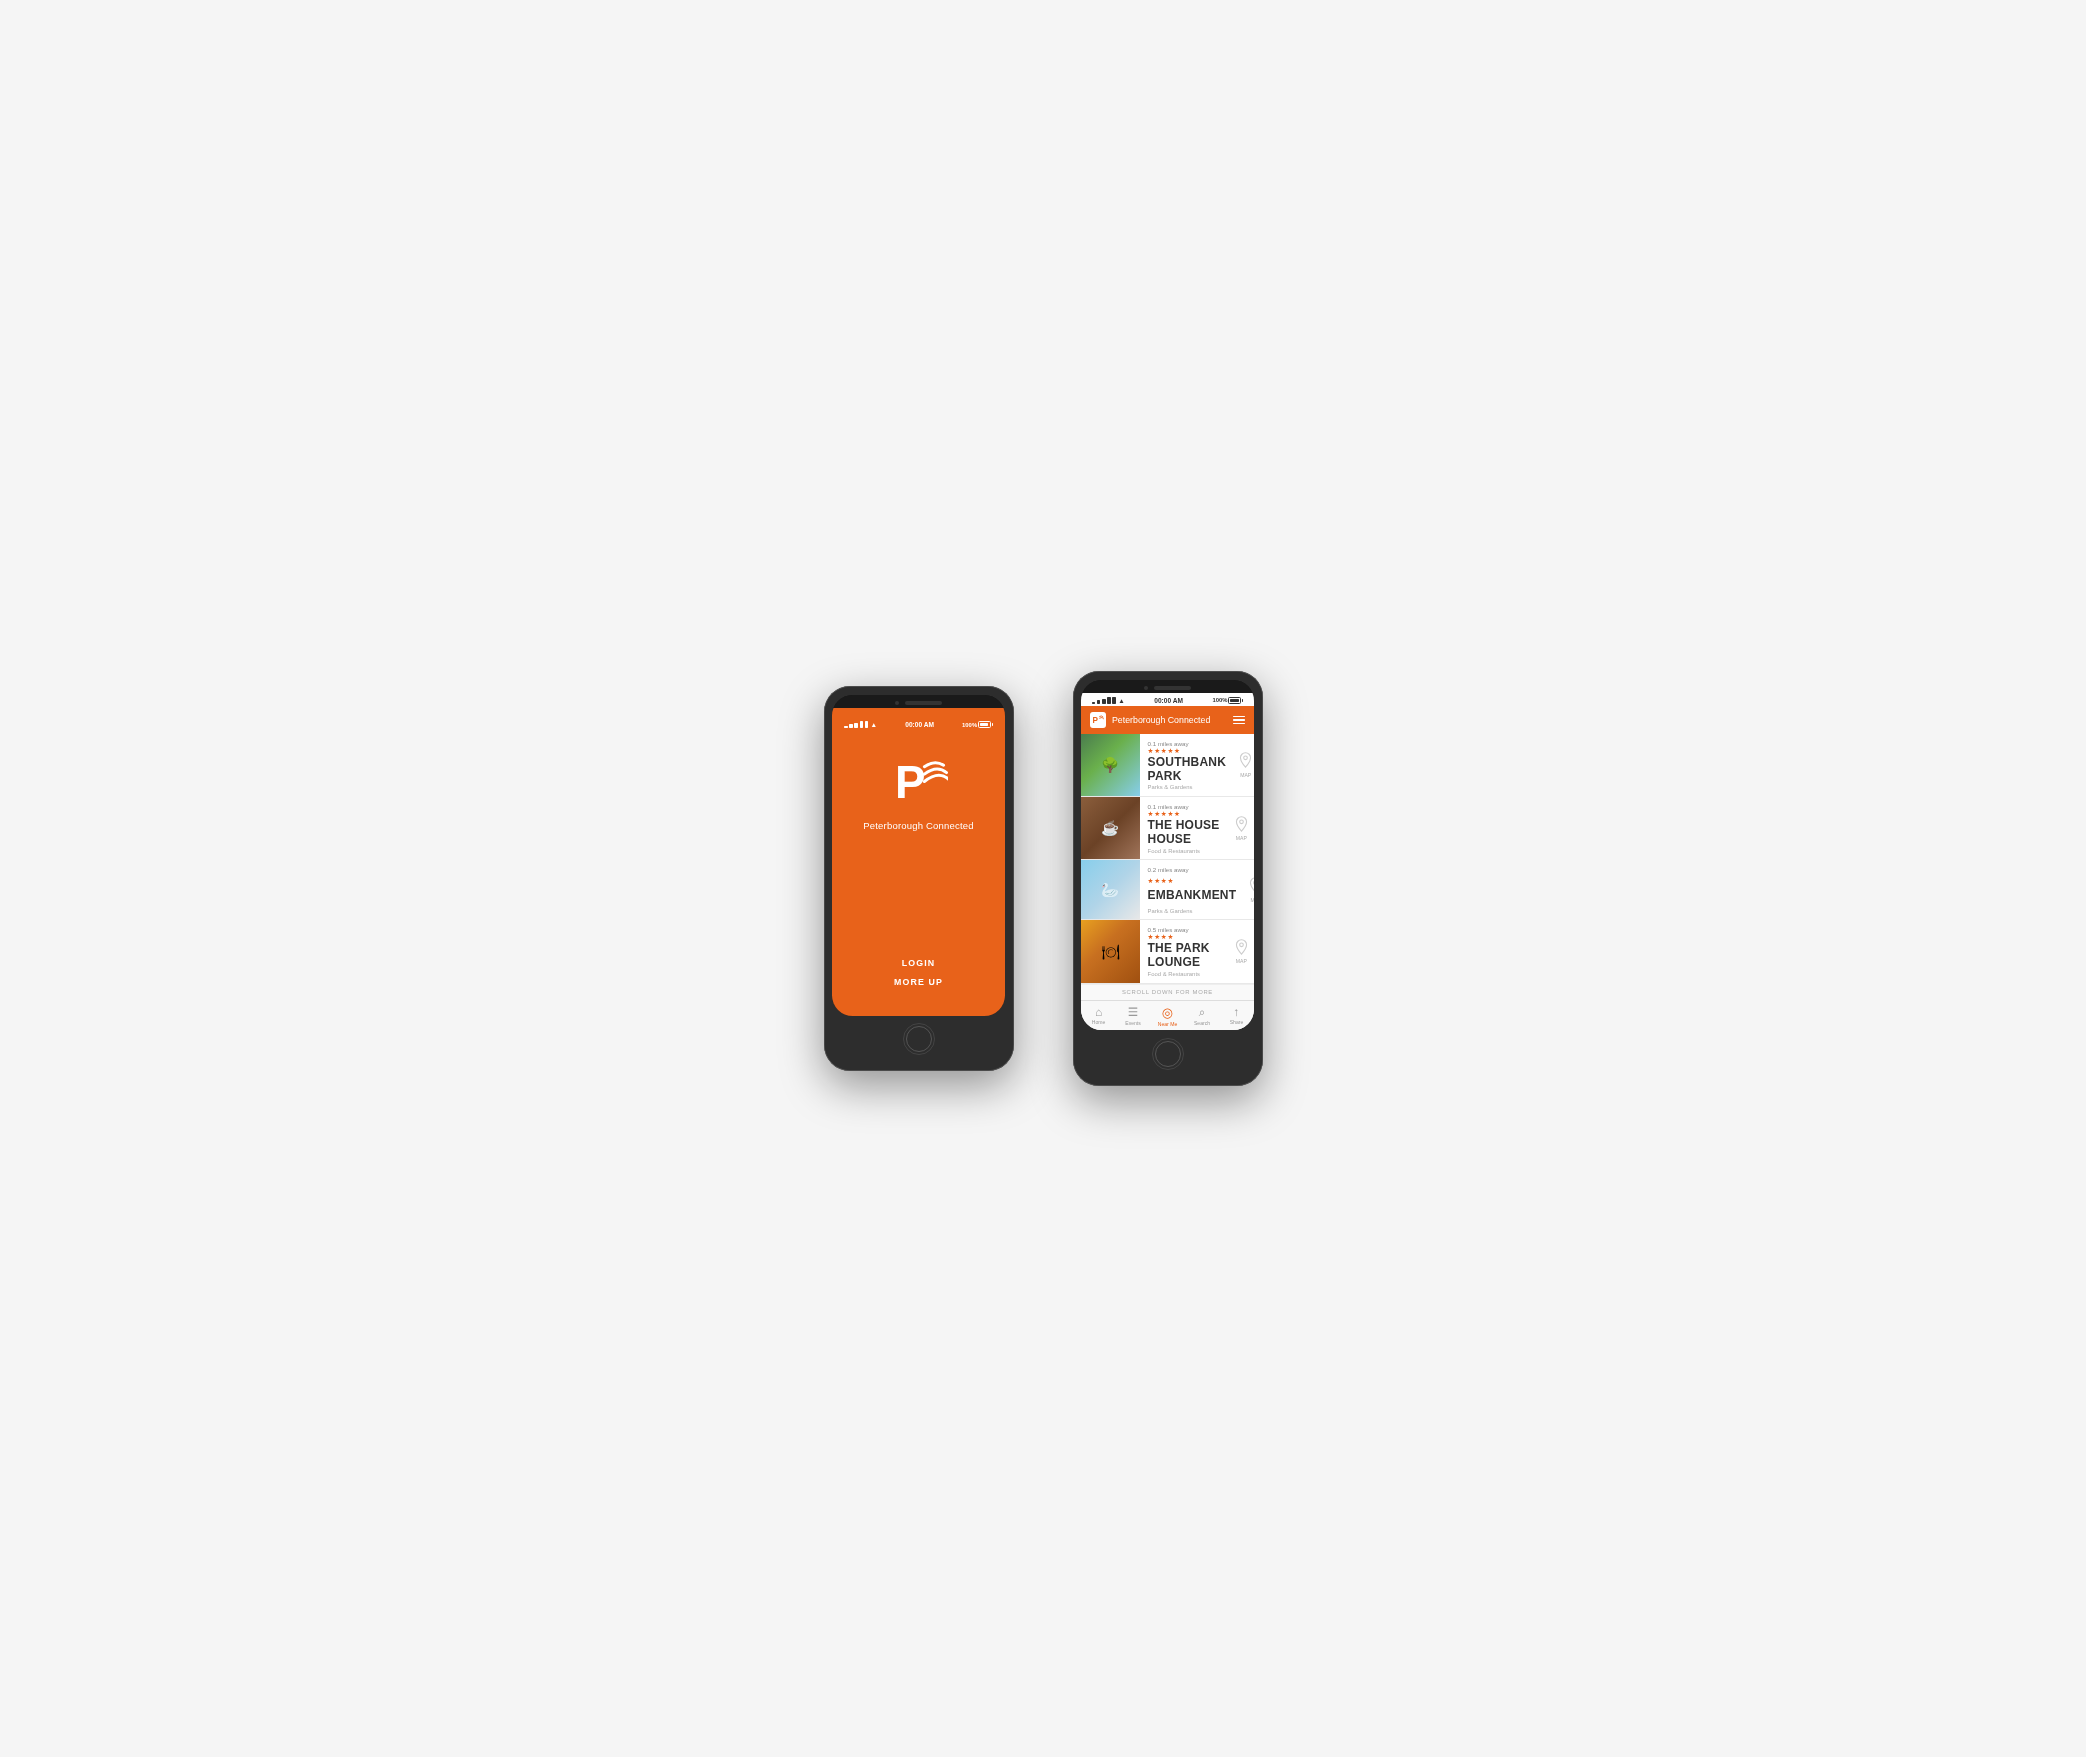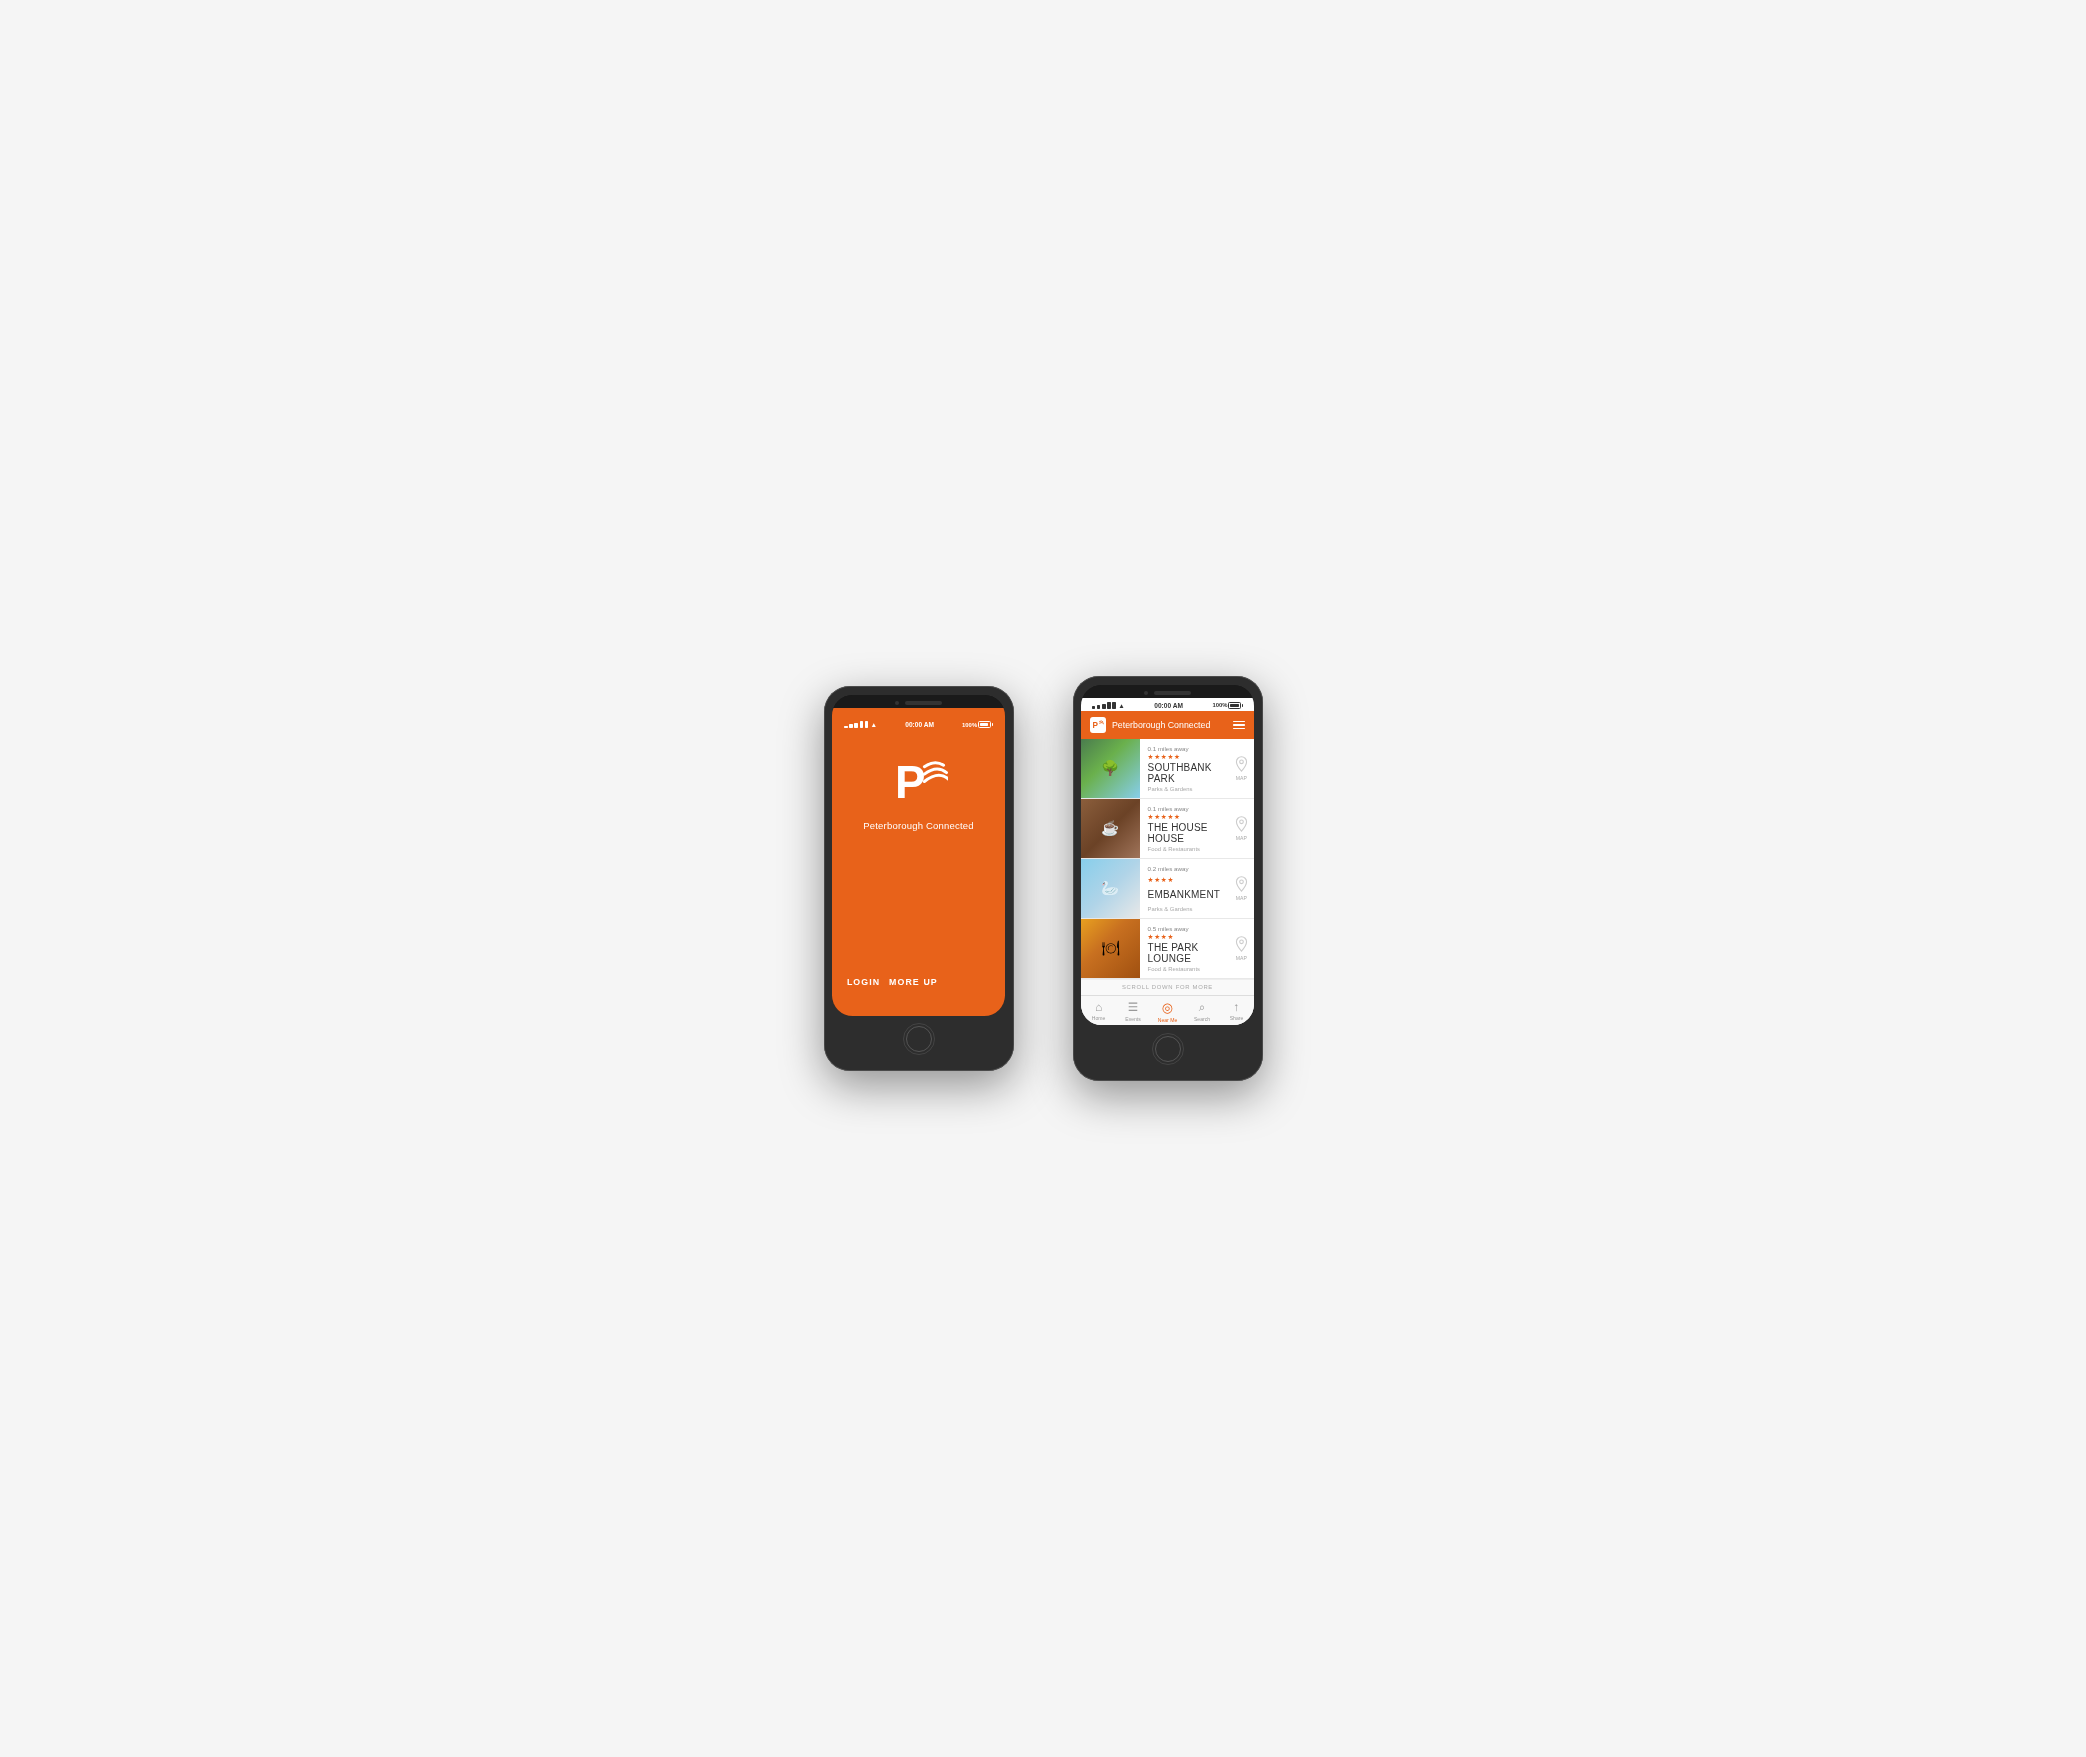--- a/index.html
+++ b/index.html
@@ -126,21 +126,21 @@
     }
     .app-name {
       color: #fff;
       font-size: 9.5px;
       font-weight: 400;
       margin-top: 8.8px;
       letter-spacing: 0.2px;
     }
     .login-buttons {
       display: flex;
-      flex-direction: row;
+      flex-direction: column;
       align-items: center;
       gap: 8.8px;
       width: 100%;
     }
     .login-btn, .signup-btn {
       color: #fff;
       font-size: 8.8px;
       font-weight: 600;
       letter-spacing: 1.1px;
       text-align: center;
@@ -226,22 +226,22 @@
     .location-distance {
       font-size: 6.2px;
       color: #888;
     }
     .location-stars {
       color: #e8621a;
       font-size: 6.6px;
       letter-spacing: 0.7px;
     }
     .location-name {
-      font-size: 10px;
-      font-weight: 400;
+      font-size: 12px;
+      font-weight: 700;
       color: #333;
       letter-spacing: 0.2px;
     }
     .location-category {
       font-size: 5.9px;
       color: #aaa;
       margin-top: 1.5px;
     }
     .location-map-btn {
       display: flex;

